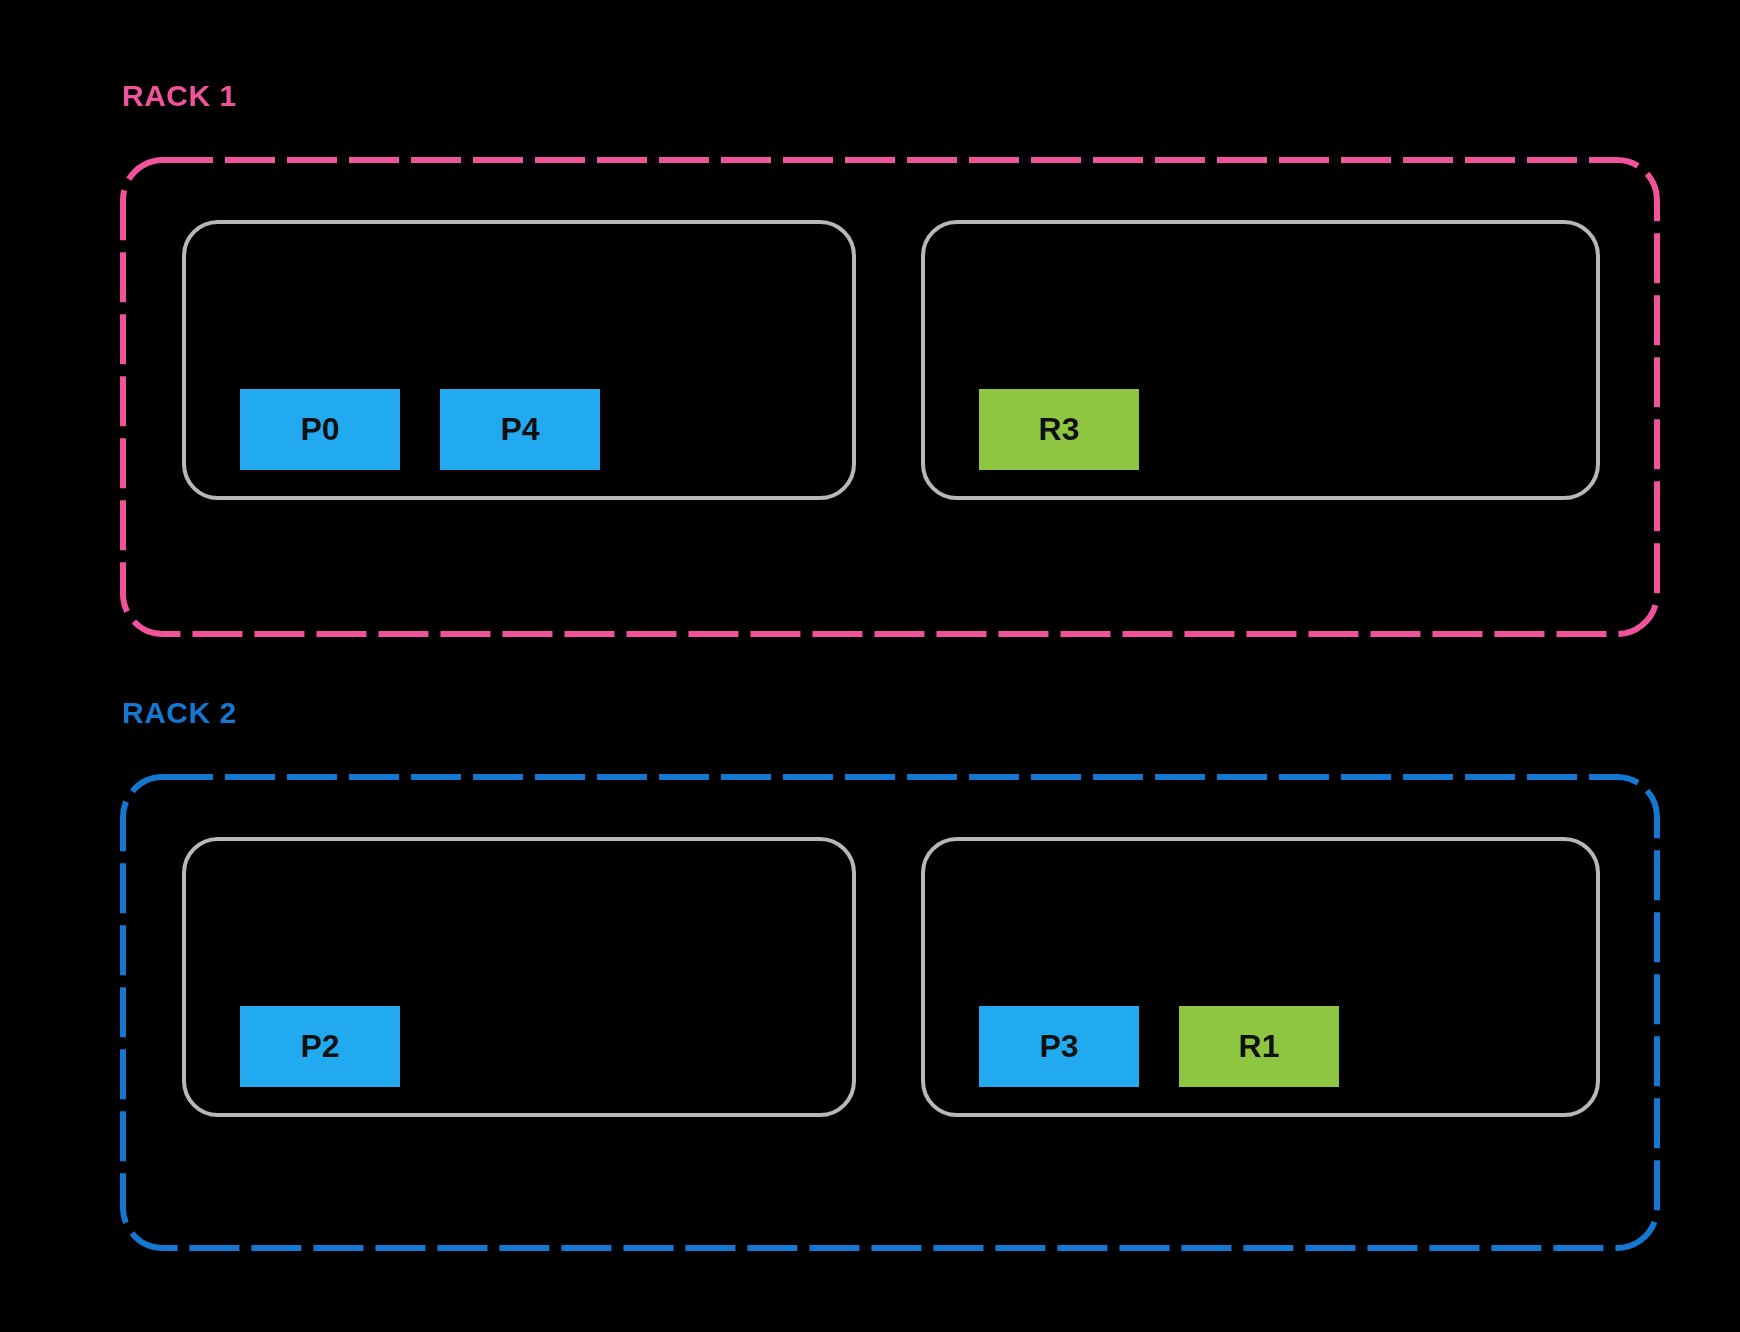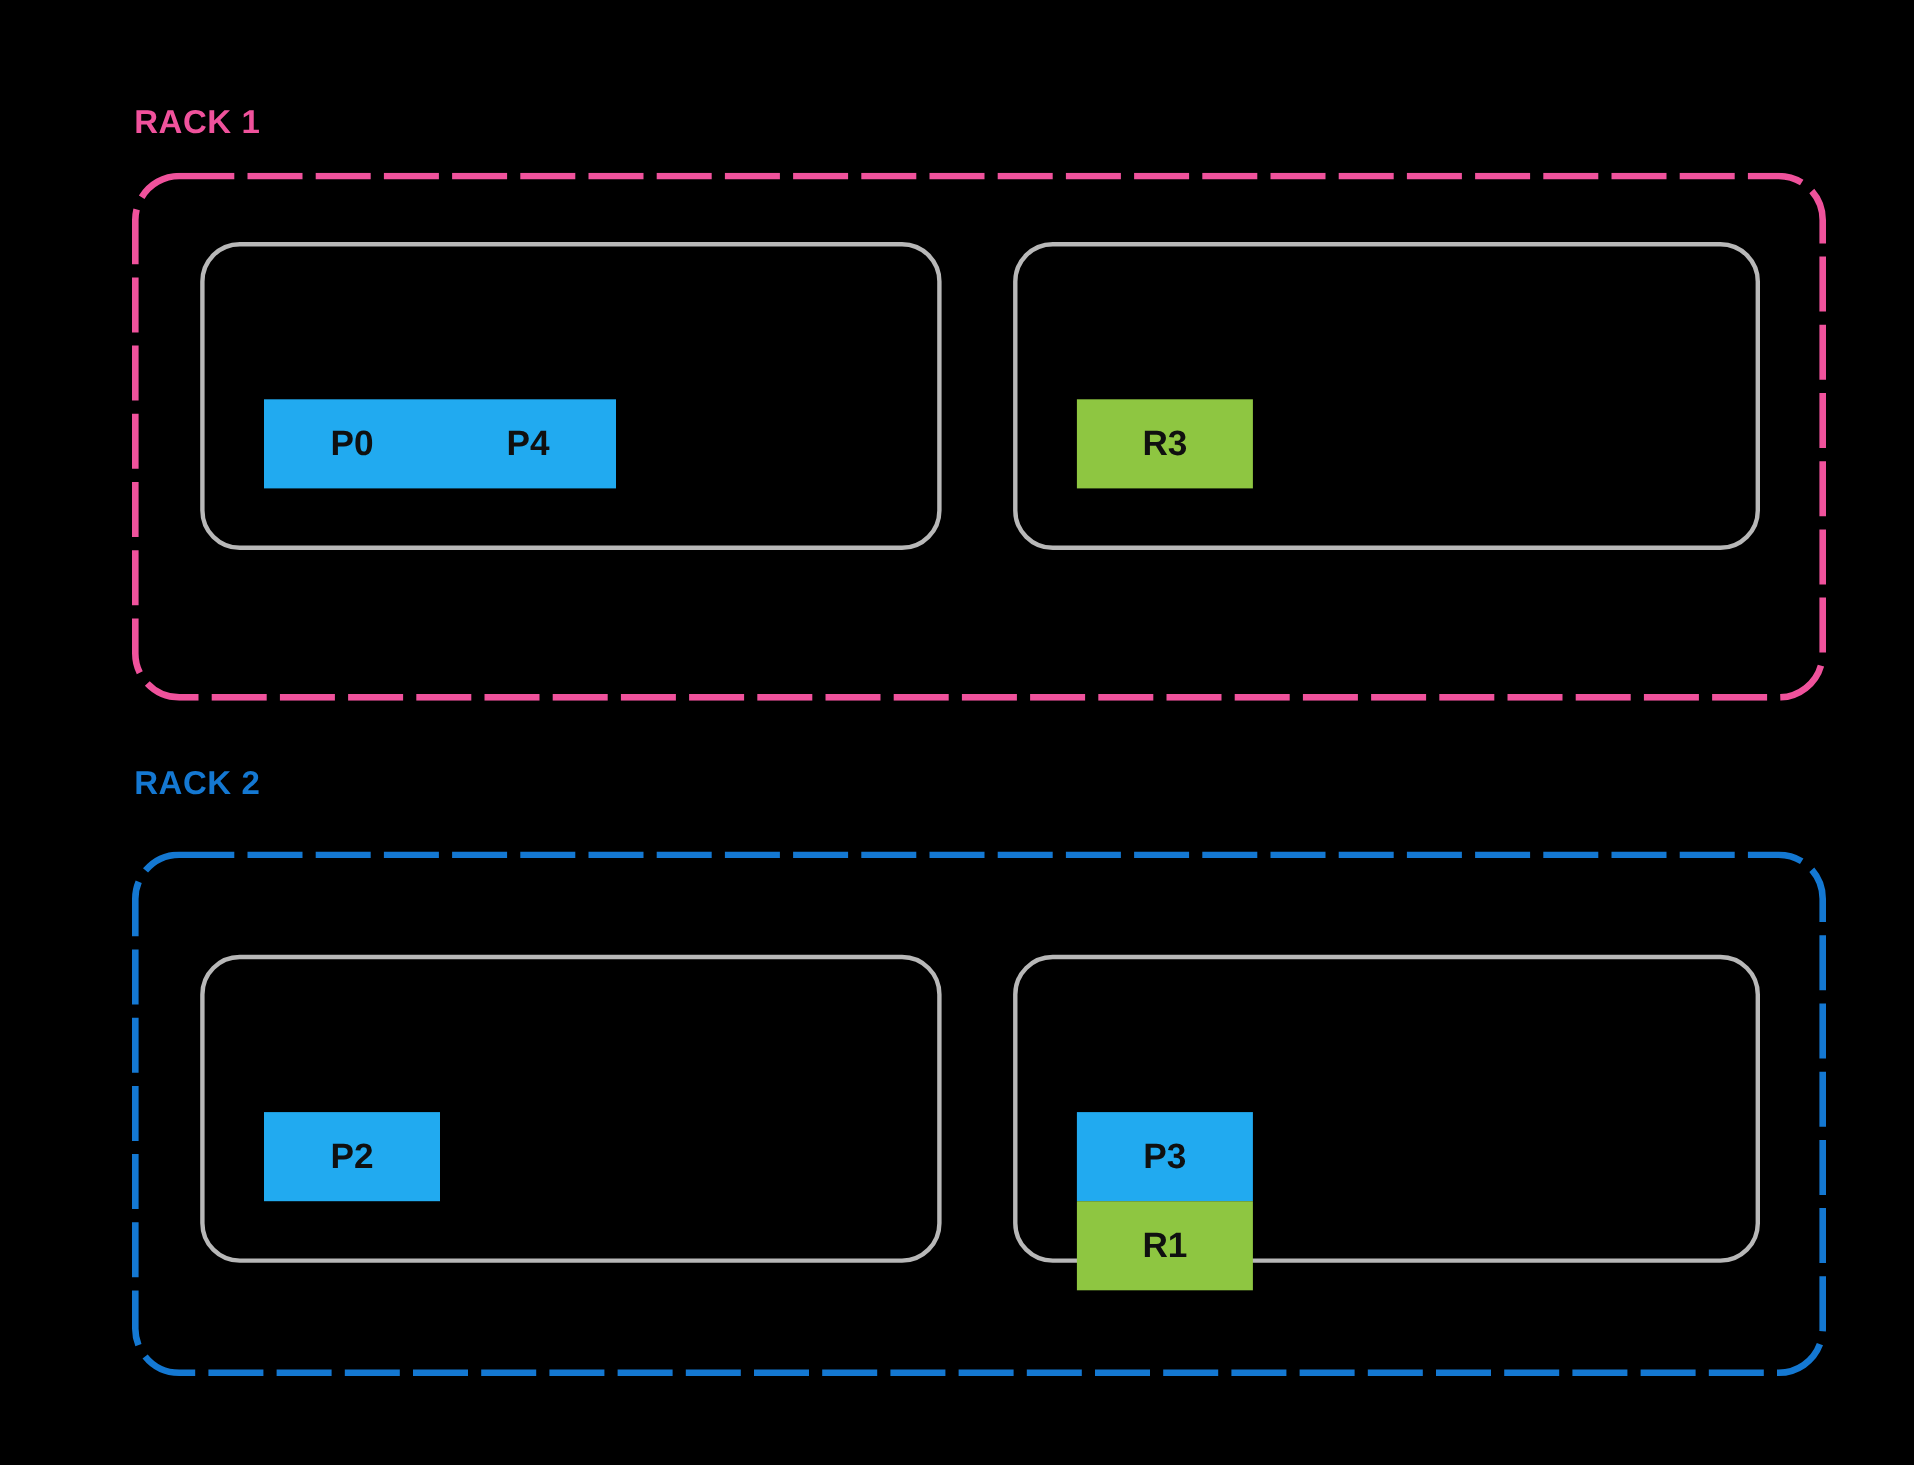--- a/index.html
+++ b/index.html
@@ -25,21 +25,21 @@
   }
   .rack-label {
     position: absolute;
     left: 122px;
     font-weight: 700;
     font-size: 30px;
     line-height: 1;
     letter-spacing: 0.5px;
     white-space: nowrap;
   }
-  .rack-label.rl1 { top: 97px;  color: var(--rack1-accent); }
+  .rack-label.rl1 { top: 81px;  color: var(--rack1-accent); }
   .rack-label.rl2 { top: 698px; color: var(--rack2-accent); }
 
   svg.rack-border { position: absolute; left: 120px; display: block; }
   svg.rack-border rect {
     fill: none;
     stroke-width: 6px;
     stroke-dasharray: 50 12;
     stroke-linecap: butt;
   }
   svg.rb1 { top: 157px; }
@@ -47,27 +47,28 @@
   svg.rb2 { top: 774px; }
   svg.rb2 rect { stroke: var(--rack2-accent); }
 
   .node {
     position: absolute;
     height: 280px;
     border: 4px solid var(--node-border);
     border-radius: 36px;
     background: transparent;
     display: flex;
+    gap: 40px;
     padding: 139px 0 0 54px;
-    align-items: flex-start;
+    align-items: center;
   }
   .node.n1 { left: 182px; width: 674px; }
   .node.n2 { left: 921px; width: 679px; }
   .rack1 .node { top: 220px; }
-  .rack2 .node { top: 868px; flex-direction: column; }
+  .rack2 .node { top: 837px; }
 
   .block {
     width: 160px; height: 81px;
     display: flex;
     align-items: center;
     justify-content: center;
     font-weight: 700;
     font-size: 32px;
     color: var(--block-text);
     flex: 0 0 auto;

